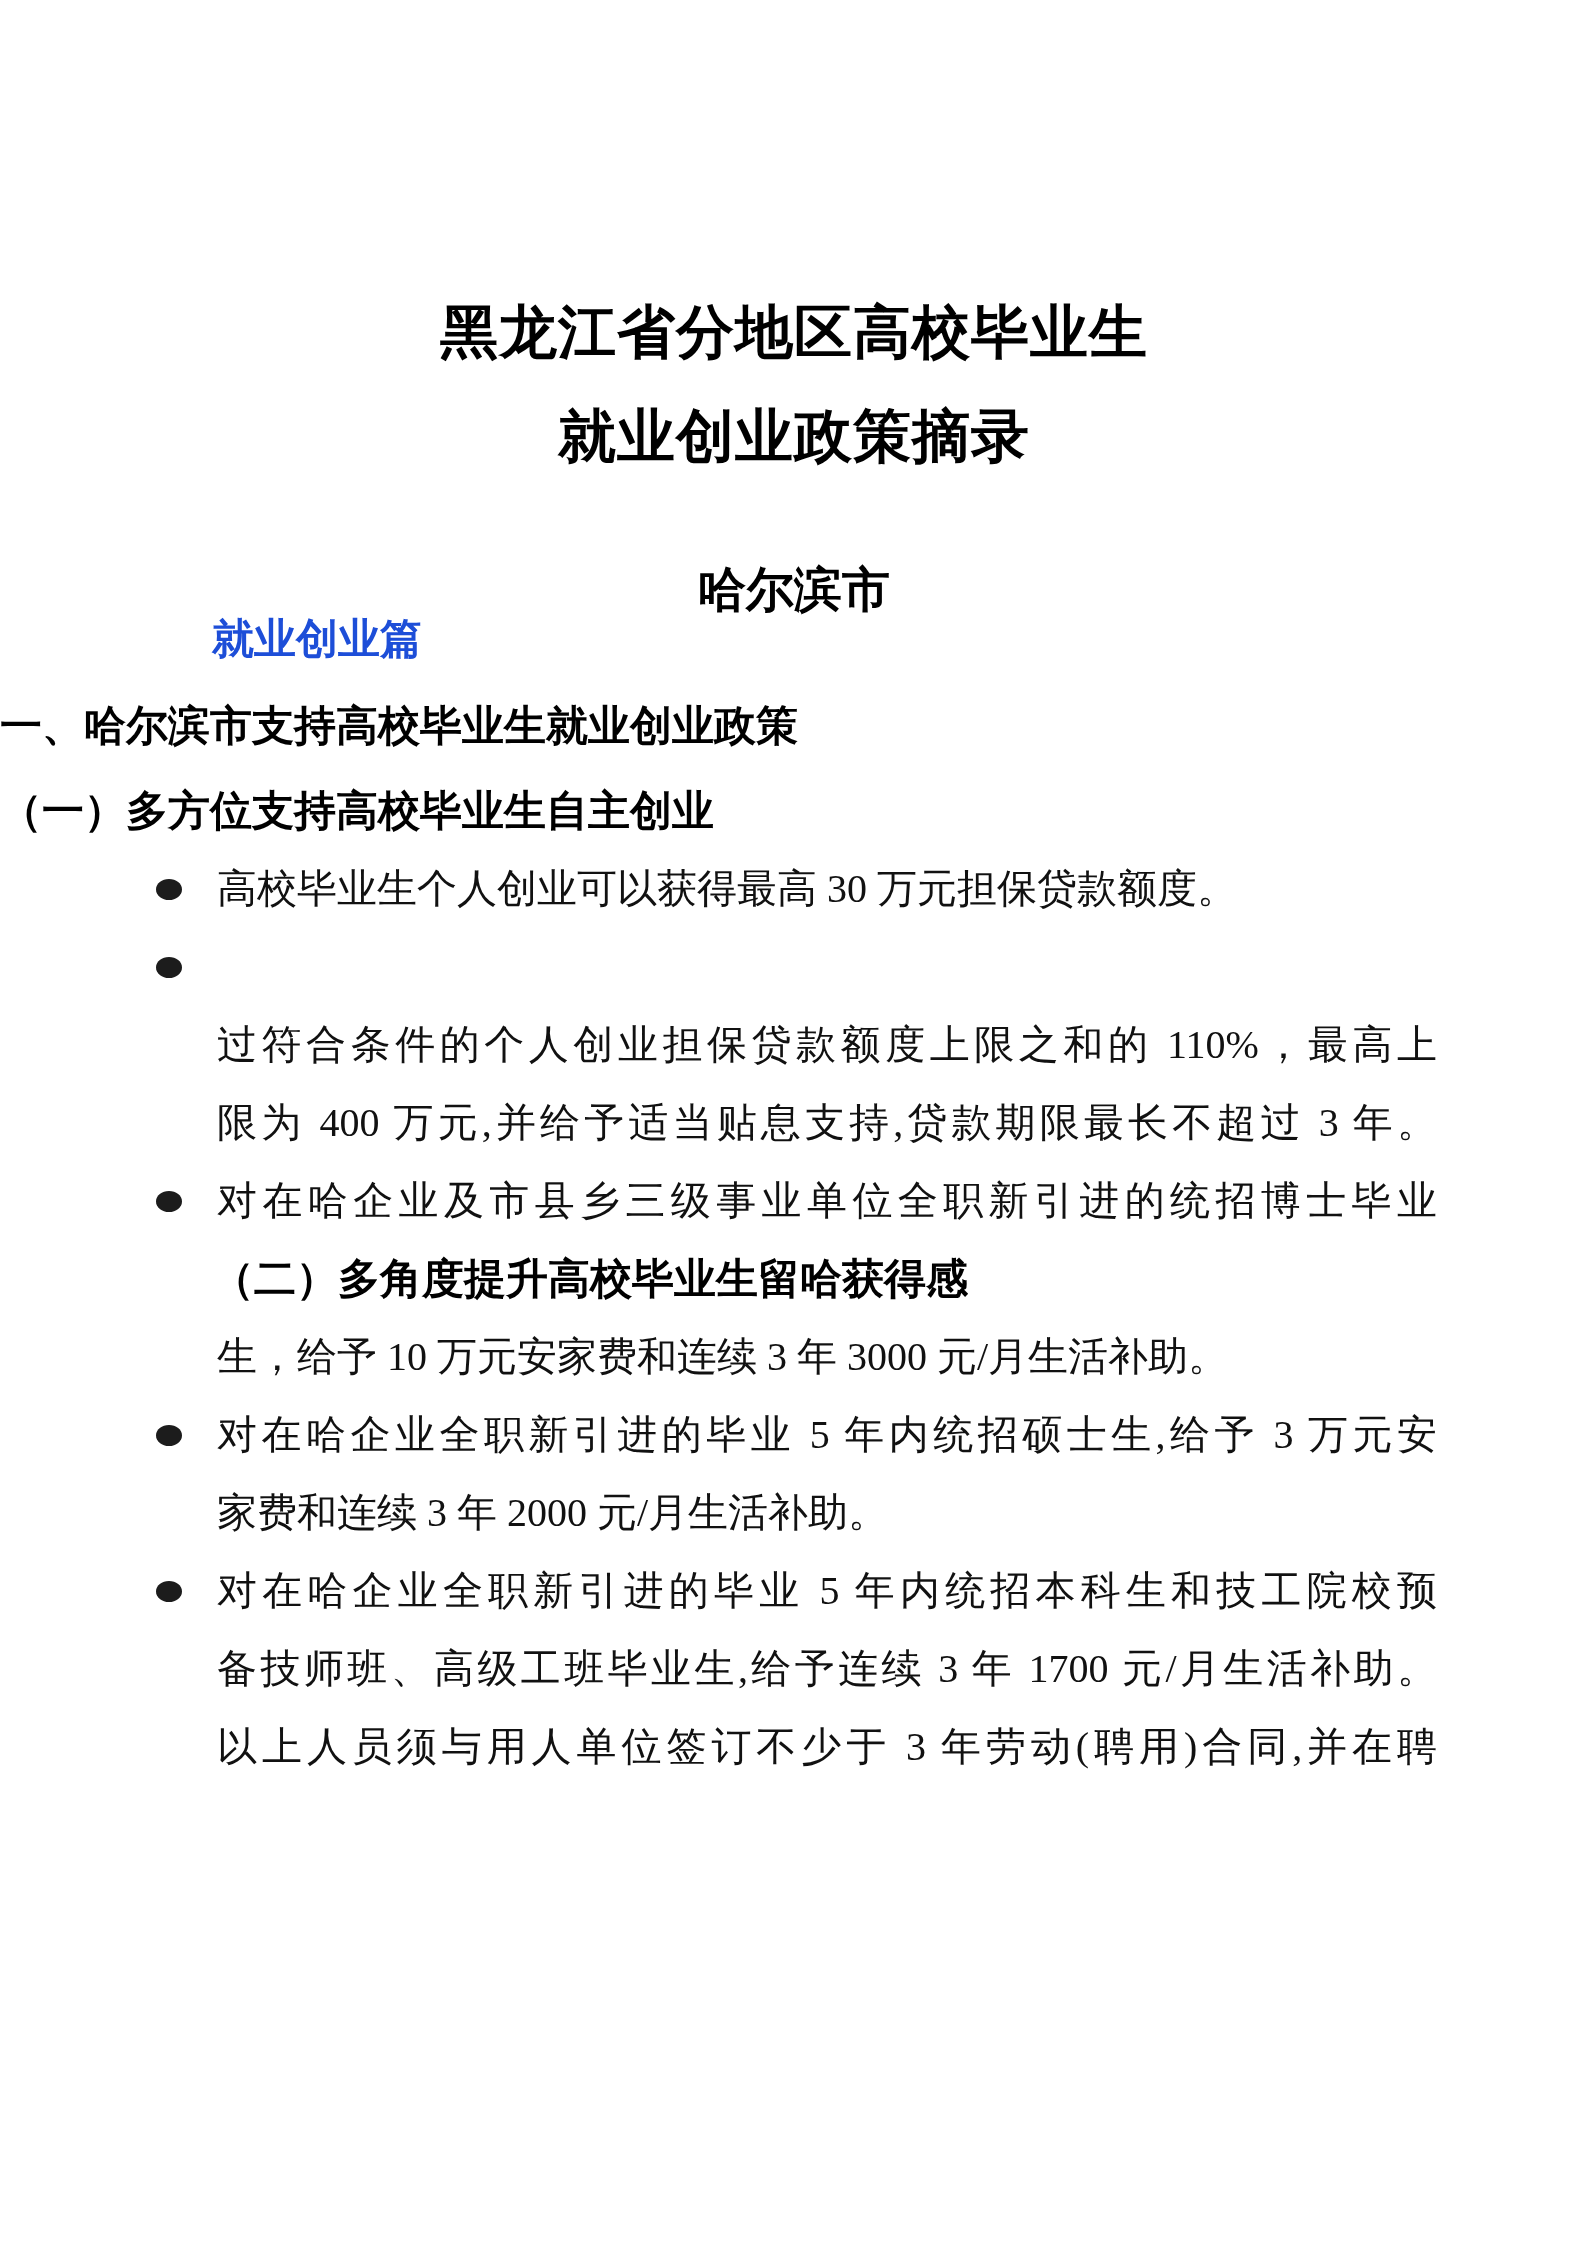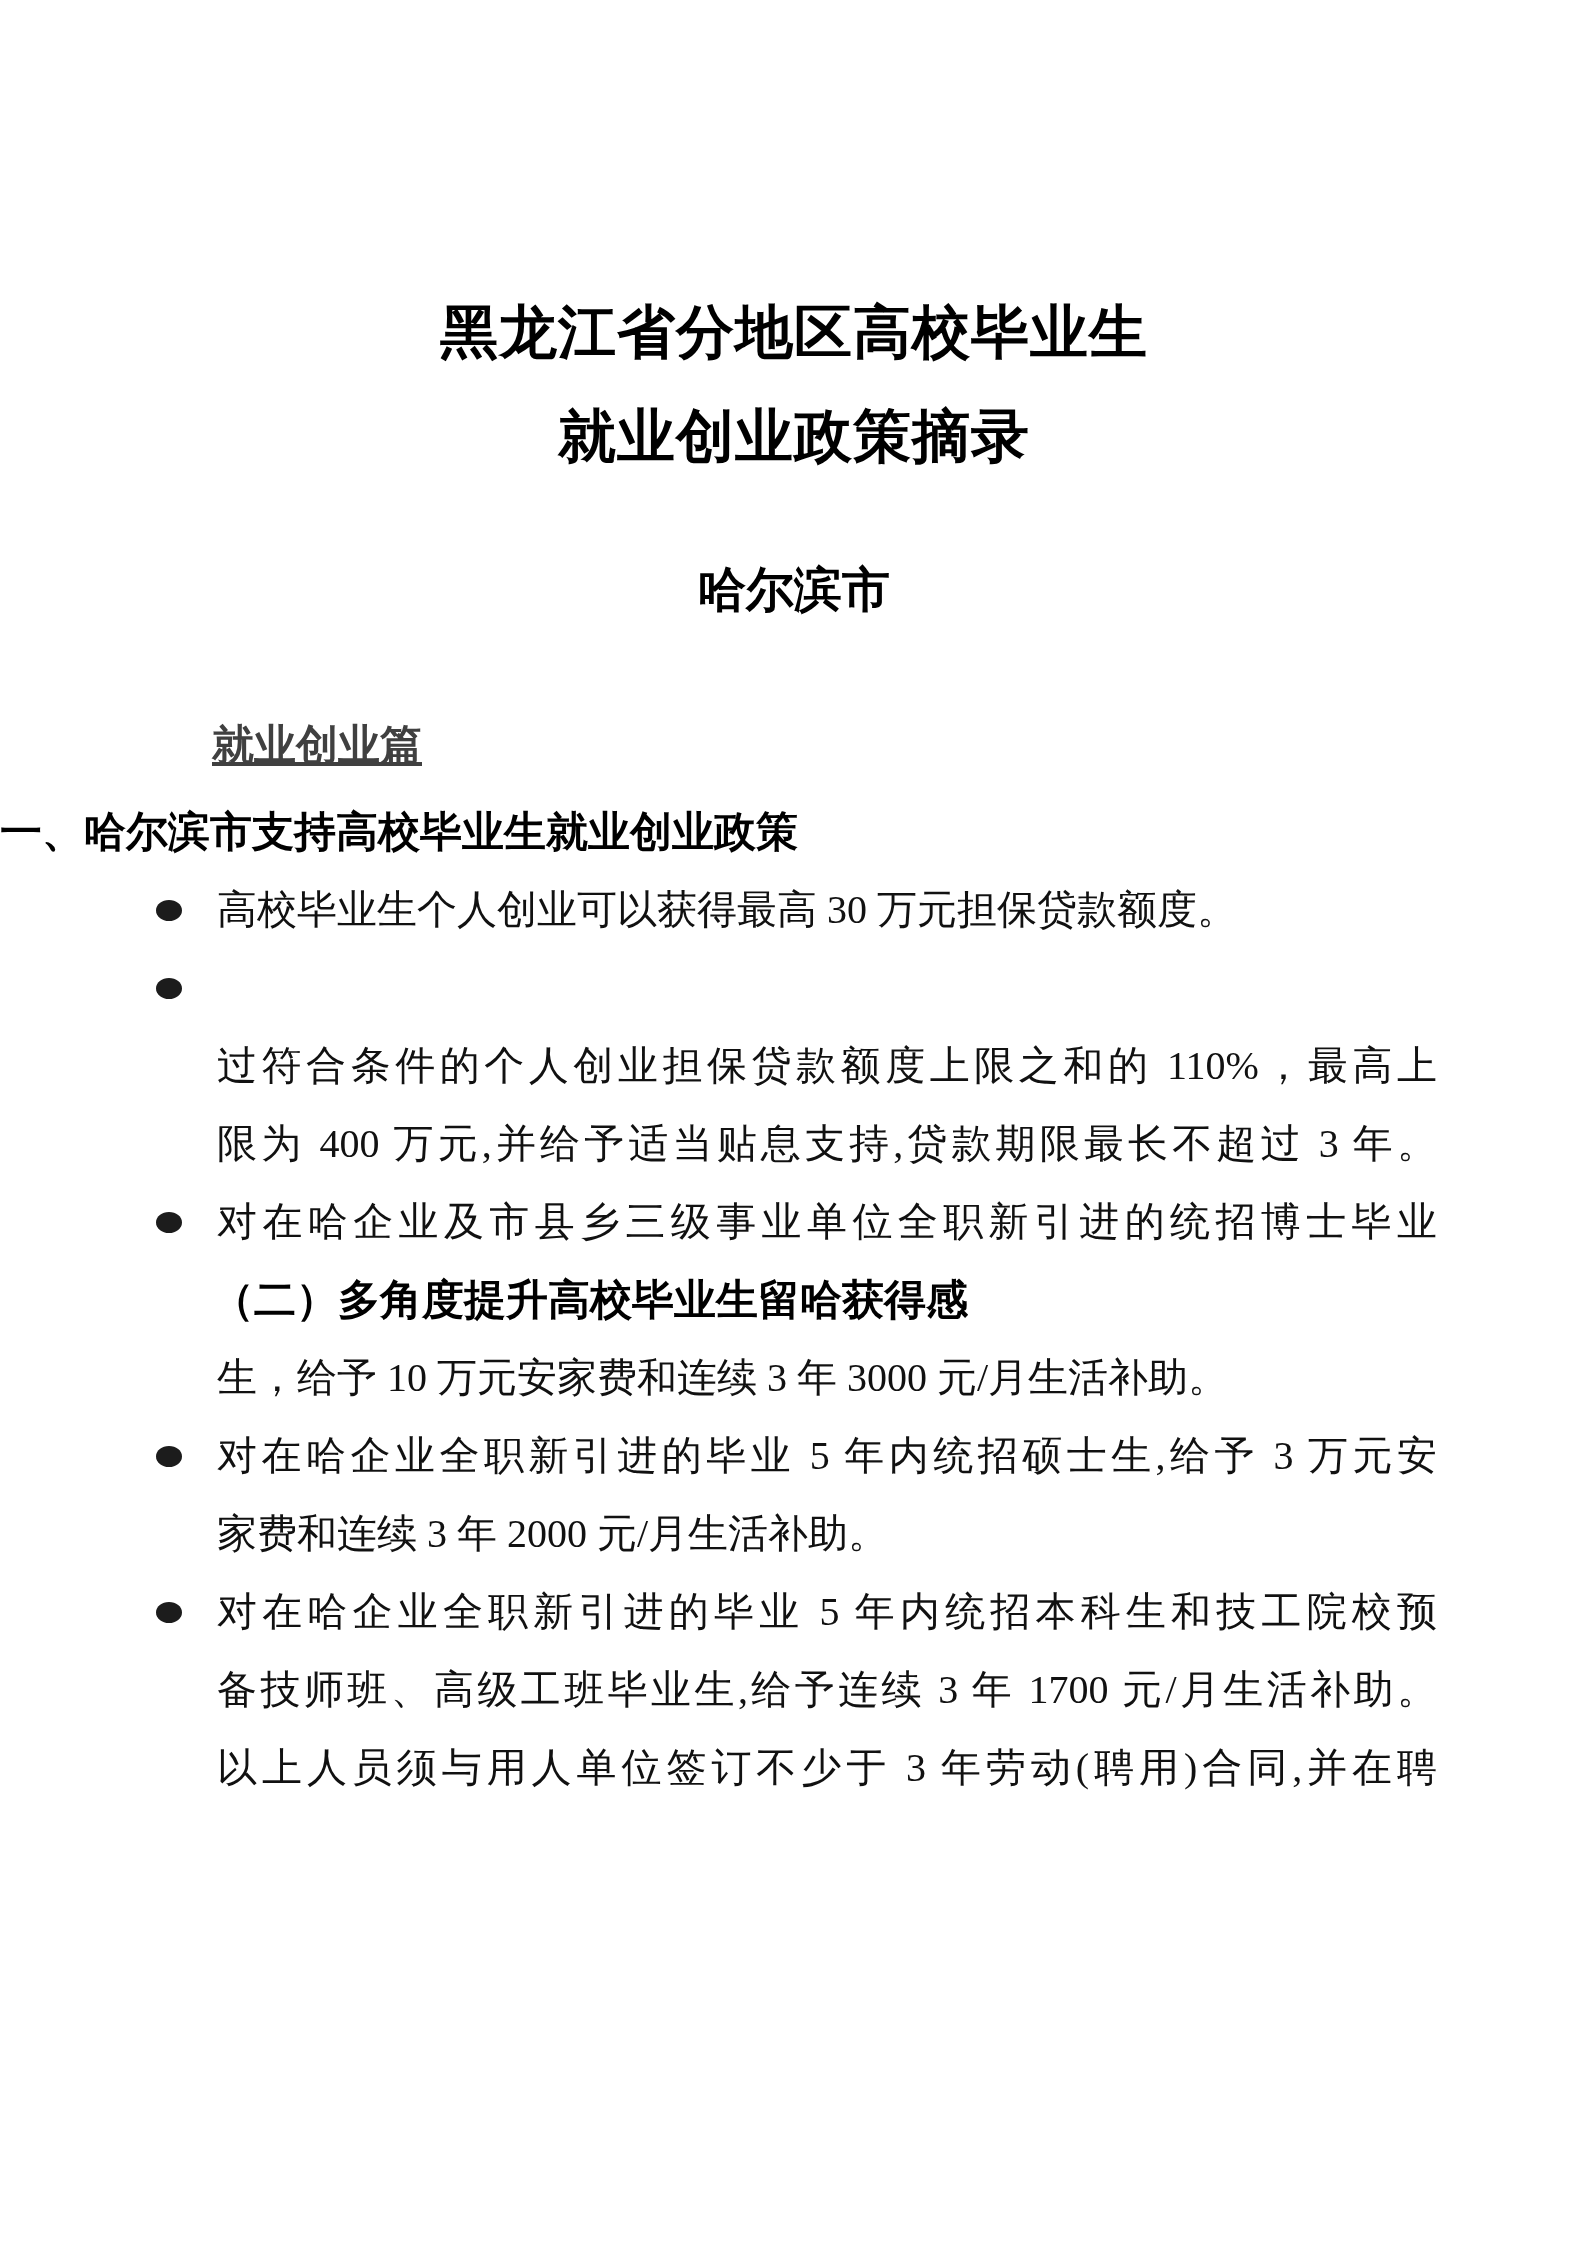--- a/index.html
+++ b/index.html
@@ -31,28 +31,26 @@
     margin-top: 96px;
     text-align: center;
     font-size: 48px;
     line-height: 52px;
     font-weight: 700;
     color: #000000;
     font-family: "Liberation Serif", "DejaVu Serif", serif;
   }
   
   .part-label {
-    margin-top: 106px;
     padding-left: 212px;
     font-size: 42px;
     line-height: 46px;
     font-weight: 700;
-    color: #404040;
+    color: #1d4ed8;
     font-family: "Liberation Sans", "DejaVu Sans", sans-serif;
-    text-decoration: underline;
   }
   .chapter-heading {
     margin-top: 41px;
     font-size: 42px;
     line-height: 46px;
     font-weight: 700;
     color: #000000;
     font-family: "Liberation Serif", "DejaVu Serif", serif;
   }
   .sub-heading-top {
@@ -100,20 +98,21 @@
 
   <div class="title-line">黑龙江省分地区高校毕业生</div>
   <div class="title-line second">就业创业政策摘录</div>
 
   <div class="subtitle">哈尔滨市</div>
 
   <div class="part-label">就业创业篇</div>
 
   <div class="chapter-heading">一、哈尔滨市支持高校毕业生就业创业政策</div>
 
+  <div class="chapter-heading sub-heading-top">（一）多方位支持高校毕业生自主创业</div>
 
   <div class="body-block">
 
     <div class="line parend">
       <span class="bullet-dot"></span><span>高校毕业生个人创业可以获得最高 30 万元担保贷款额度。</span>
     </div>
 
     <div class="line wrapfull">
       <span class="bullet-dot"></span>
     </div>

